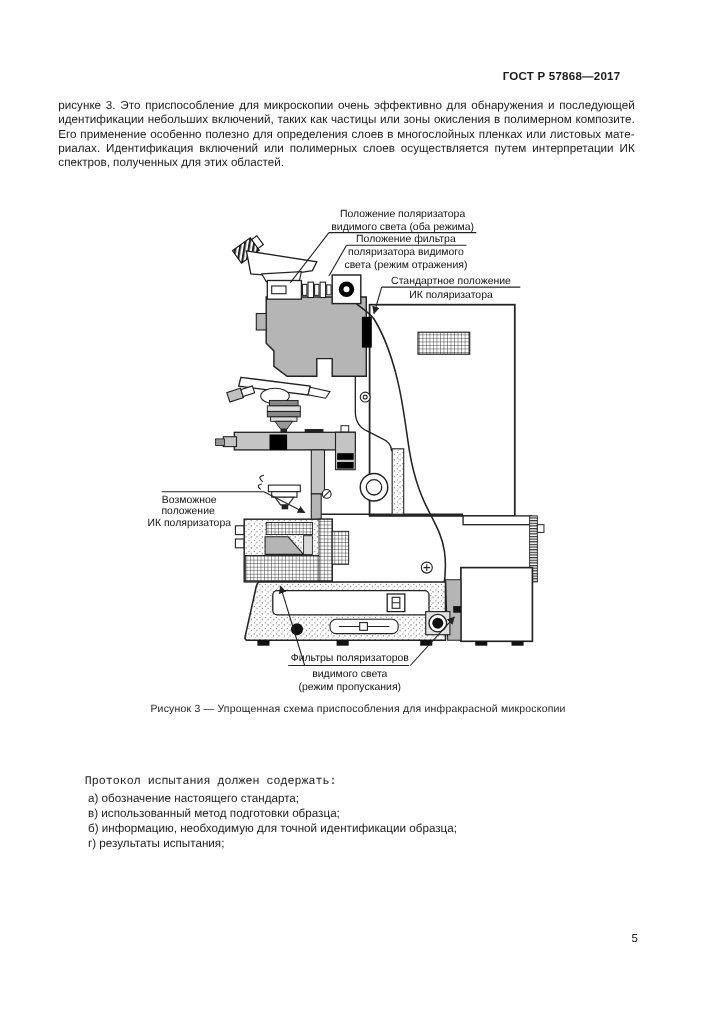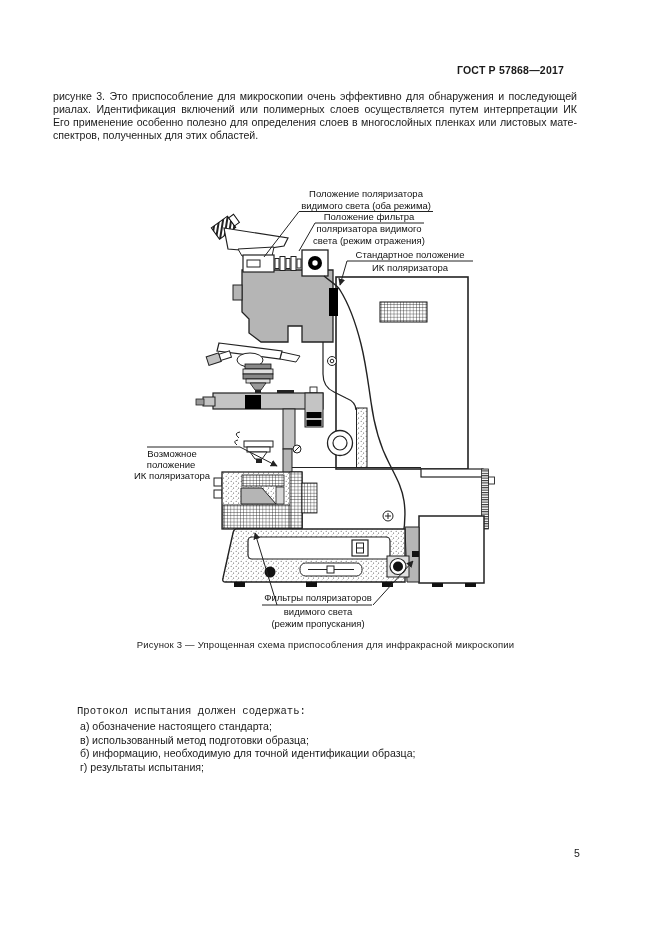--- a/index.html
+++ b/index.html
@@ -29,22 +29,23 @@
 </style>
 </head>
 <body>
 
 <div id="page">
 
   <div class="hdr">ГОСТ Р 57868—2017</div>
 
   <div class="para">
     <div class="jl">рисунке 3. Это приспособление для микроскопии очень эффективно для обнаружения и последующей</div>
+    <div class="jl">идентификации небольших включений, таких как частицы или зоны окисления в полимерном композите.</div>
+    <div class="jl">Его применение особенно полезно для определения слоев в многослойных пленках или листовых мате-</div>
     <div class="jl">риалах. Идентификация включений или полимерных слоев осуществляется путем интерпретации ИК</div>
-    <div class="jl">Его применение особенно полезно для определения слоев в многослойных пленках или листовых мате-</div>
     <div class="jlast">спектров, полученных для этих областей.</div>
   </div>
 
   <svg style="position:absolute;left:130px;top:182px;" width="370" height="456" viewBox="130 182 370 456" xmlns="http://www.w3.org/2000/svg">
     <defs>
       <pattern id="xh" width="3.2" height="3.2" patternUnits="userSpaceOnUse">
         <rect width="3.2" height="3.2" fill="#fff"></rect>
         <path d="M0,0H3.2M0,0V3.2" stroke="#111" stroke-width="0.7"></path>
       </pattern>
       <pattern id="stip" width="5" height="5" patternUnits="userSpaceOnUse">

